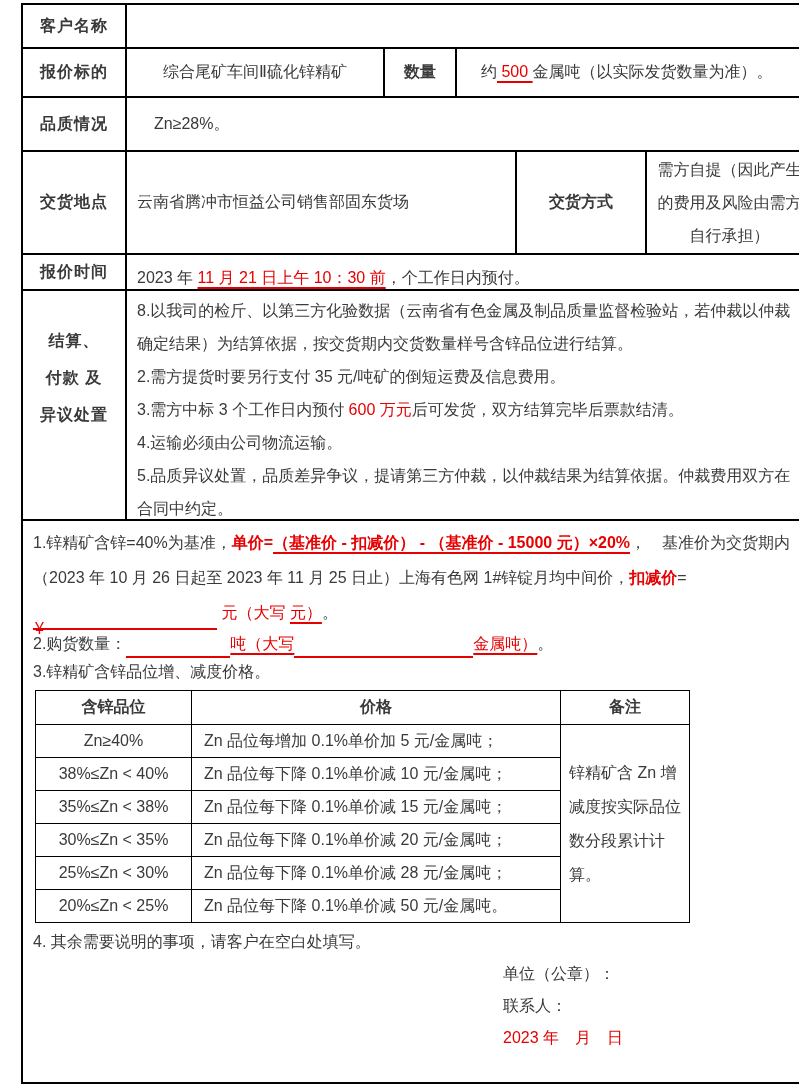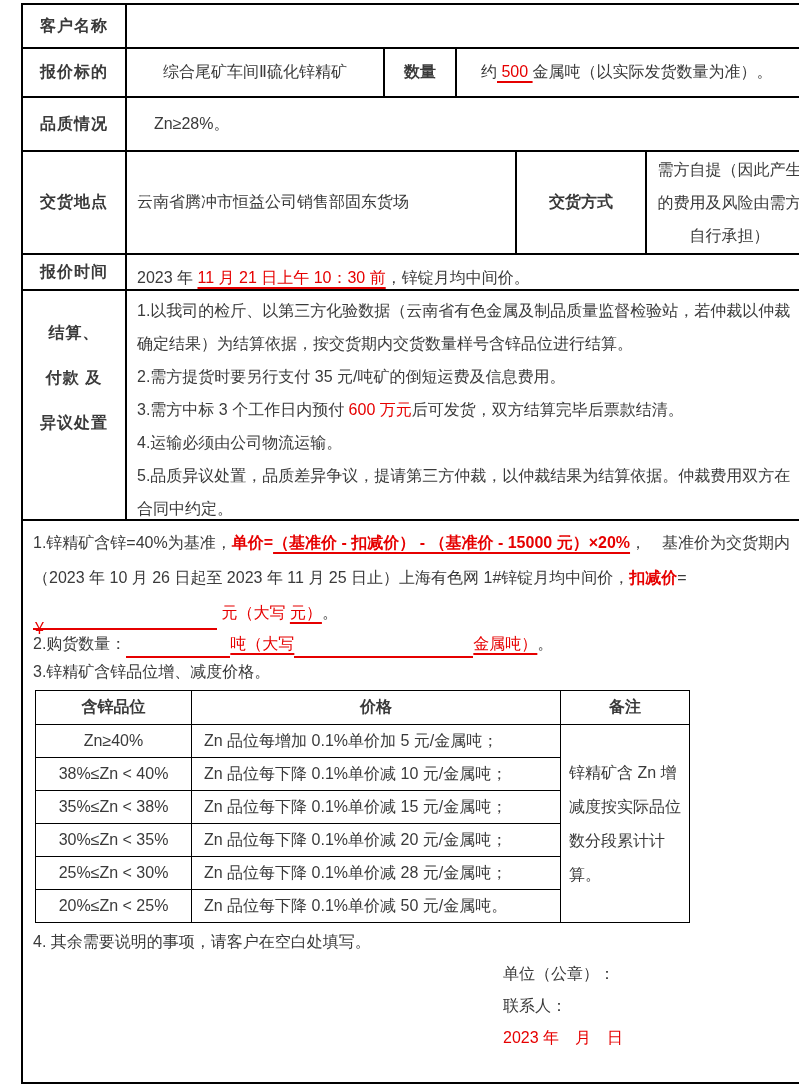--- a/index.html
+++ b/index.html
@@ -34,21 +34,21 @@
   .r5{height:36px;}
   .r6{height:230px;}
   .c-subject{width:258px;flex:0 0 258px;}
   .c-qtylab{width:72px;flex:0 0 72px;}
   .c-qty{padding-left:24px;line-height:45px;white-space:nowrap;overflow:hidden;}
   .c-place{width:390px;flex:0 0 390px;padding-left:10px;}
   .c-mlab{width:130px;flex:0 0 130px;}
   .c-method{padding:0 6px;text-align:center;line-height:33px;display:flex;align-items:center;}
   .c-quality,.c-time{padding-left:10px;}
   .c-time{line-height:45px;white-space:nowrap;overflow:hidden;}
-  .lab-settle{line-height:37px;padding-bottom:56px;gap:8px;}
+  .lab-settle{line-height:37px;padding-bottom:56px;}
   .settle-body{padding:3px 8px 0 10px;line-height:33px;overflow:hidden;}
   .lab-quote{padding-bottom:136px;}
   .quote-body{padding:0 4px 0 10px;overflow:hidden;}
   .p1{line-height:35px;margin-top:4px;}
   .p23{line-height:28px;}
   .p4{line-height:28px;margin-top:5px;}
   .itable{border-collapse:collapse;margin:4px 0 0 2px;table-layout:fixed;width:654px;}
   .itable th,.itable td{border:1.5px solid var(--border,#000);box-sizing:border-box;}
   .itable th{height:34px;font-weight:700;text-align:center;}
   .itable td{height:33px;}
@@ -85,31 +85,31 @@
 
     <div class="row r4">
       <div class="lab">交货地点</div>
       <div class="cell c-place vline vcenter">云南省腾冲市恒益公司销售部固东货场</div>
       <div class="cell c-mlab vline vcenter hcenter bold">交货方式</div>
       <div class="cell flex1 c-method">需方自提（因此产生的费用及风险由需方自行承担）</div>
     </div>
 
     <div class="row r5">
       <div class="lab">报价时间</div>
-      <div class="cell flex1 c-time"><span>2023 年 </span><span class="r u">11 月 21 日上午 10：30 前</span><span>，锌锭月均中间价。</span></div>
+      <div class="cell flex1 c-time"><span>2023 年 </span><span class="r u">11 月 21 日上午 10：30 前</span><span>，个工作日内预付。</span></div>
     </div>
 
     <div class="row r6">
       <div class="lab lab-settle">
         <span>结算、</span>
         <span>付款 及</span>
         <span>异议处置</span>
       </div>
       <div class="cell flex1 settle-body">
-          <div class="para"><span>1.以我司的检斤、以第三方化验数据（云南省有色金属及制品质量监督检验站，若仲裁以仲裁确定结果）为结算依据，按交货期内交货数量样号含锌品位进行结算。</span></div>
+          <div class="para"><span>8.以我司的检斤、以第三方化验数据（云南省有色金属及制品质量监督检验站，若仲裁以仲裁确定结果）为结算依据，按交货期内交货数量样号含锌品位进行结算。</span></div>
           <div class="para"><span>2.需方提货时要另行支付 35 元/吨矿的倒短运费及信息费用。</span></div>
           <div class="para"><span>3.需方中标 3 个工作日内预付 </span><span class="r">600 万元</span><span>后可发货，双方结算完毕后票款结清。</span></div>
           <div class="para"><span>4.运输必须由公司物流运输。</span></div>
           <div class="para"><span>5.品质异议处置，品质差异争议，提请第三方仲裁，以仲裁结果为结算依据。仲裁费用双方在合同中约定。</span></div>
         </div>
     </div>
 
     <div class="row r7">
       <div class="cell flex1 quote-body">
         <div class="p1"><span>1.锌精矿含锌=40%为基准，</span><span class="r b">单价=</span><span class="r b u">（基准价 - 扣减价） - （基准价 - 15000 元）×20%</span><span>，　基准价为交货期内（2023 年 10 月 26 日起至 2023 年 11 月 25 日止）上海有色网 1#锌锭月均中间价，</span><span class="r b">扣减价</span><span>= </span><span class="r blank" style="width: 180px;">¥</span><span class="r"> 元（大写 </span><span class="r u">元）</span><span>。</span></div>

